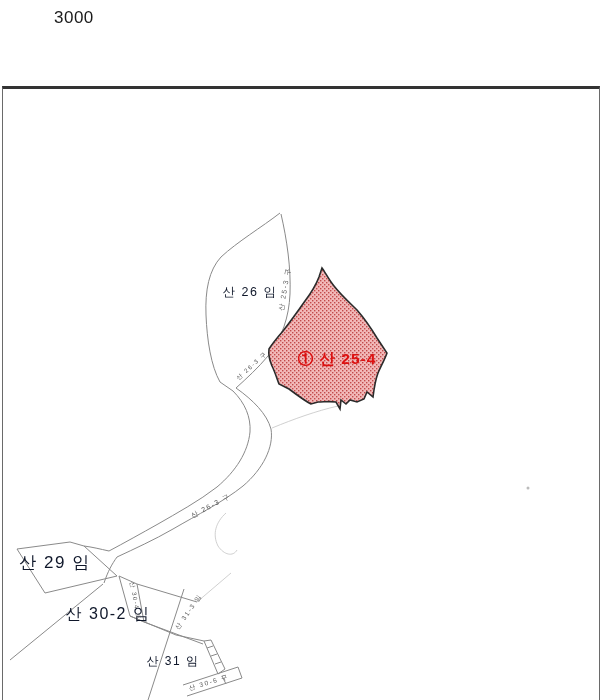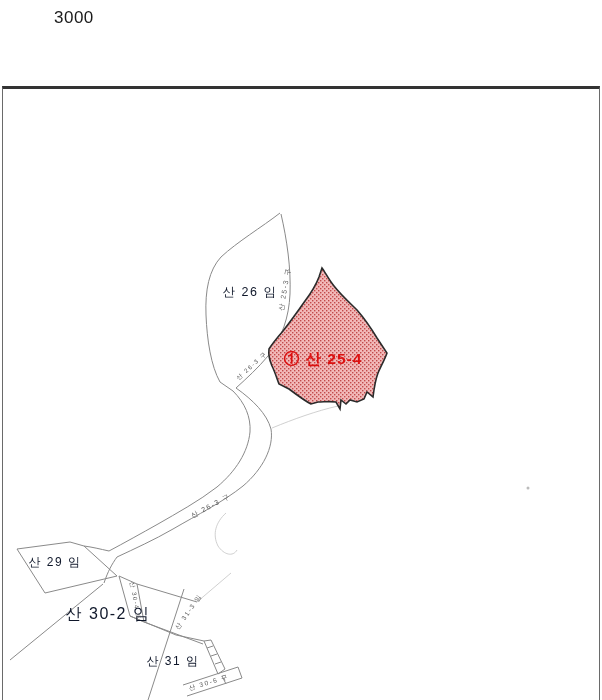--- a/index.html
+++ b/index.html
@@ -97,22 +97,22 @@
            C277,379 275,372 272,366
            C270,361 268,357 269,349
            C272,344 277,338 283,331
            C290,322 298,311 305,301
            C311,293 316,285 319,277 Z"></path>
 
   <circle cx="528" cy="488" r="1.5" fill="#bbbbbb"></circle>
 </svg>
 
 <div class="map-label lbl-main" style="left:250px;top:292px;">산 26 임</div>
-<div class="map-label lbl-highlight" style="left:323px;top:359px;">① 산 25-4</div>
-<div class="map-label lbl-main" style="left:55px;top:562px;font-size:12px;">산 29 임</div>
+<div class="map-label lbl-highlight" style="left:323px;top:359px;padding-left:28px;">① 산 25-4</div>
+<div class="map-label lbl-main" style="left:55px;top:562px;font-size:17px;">산 29 임</div>
 <div class="map-label lbl-main" style="left:108px;top:614px;font-size:16px;">산 30-2 임</div>
 <div class="map-label lbl-main" style="left:173px;top:661px;font-size:12px;">산 31 임</div>
 
 <div class="map-label lbl-tiny rot-strip" style="left:285px;top:289px;">산 25-3 구</div>
 <div class="map-label lbl-tiny rot-corr-up" style="left:252px;top:366px;">산 26-3 구</div>
 <div class="map-label lbl-tiny rot-corr-mid" style="left:211px;top:506px;">산 26-3 구</div>
 <div class="map-label lbl-tiny rot-sliver" style="left:135px;top:601px;">산 30-4 도</div>
 <div class="map-label lbl-tiny rot-san313" style="left:189px;top:612px;">산 31-3 임</div>
 <div class="map-label lbl-tiny rot-bottom" style="left:209px;top:683px;">산 30-6 구</div>
 

